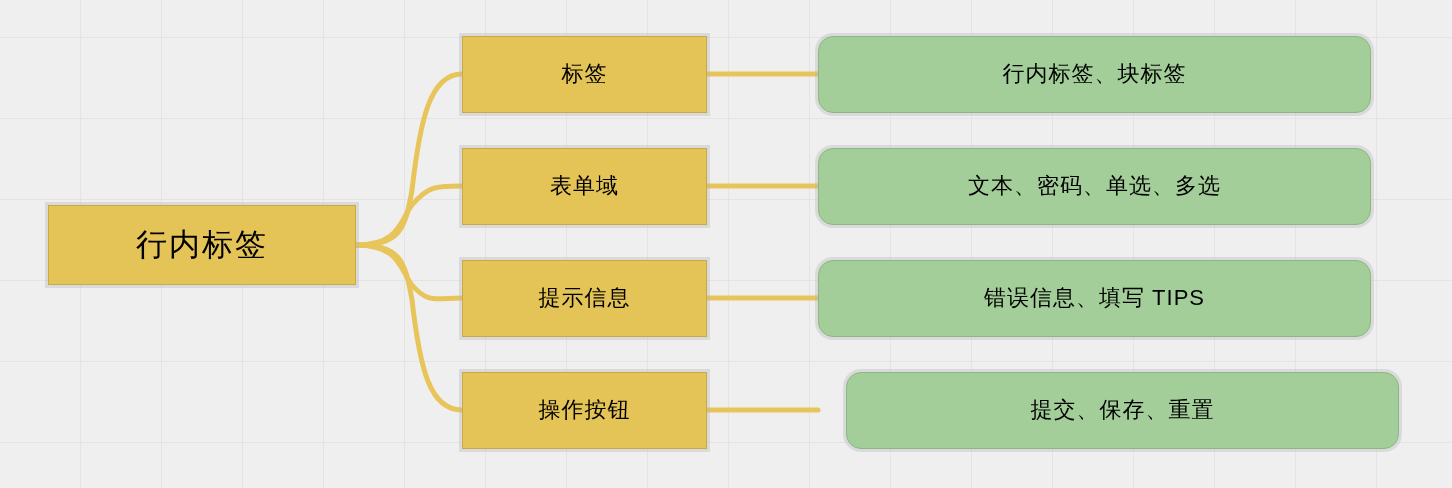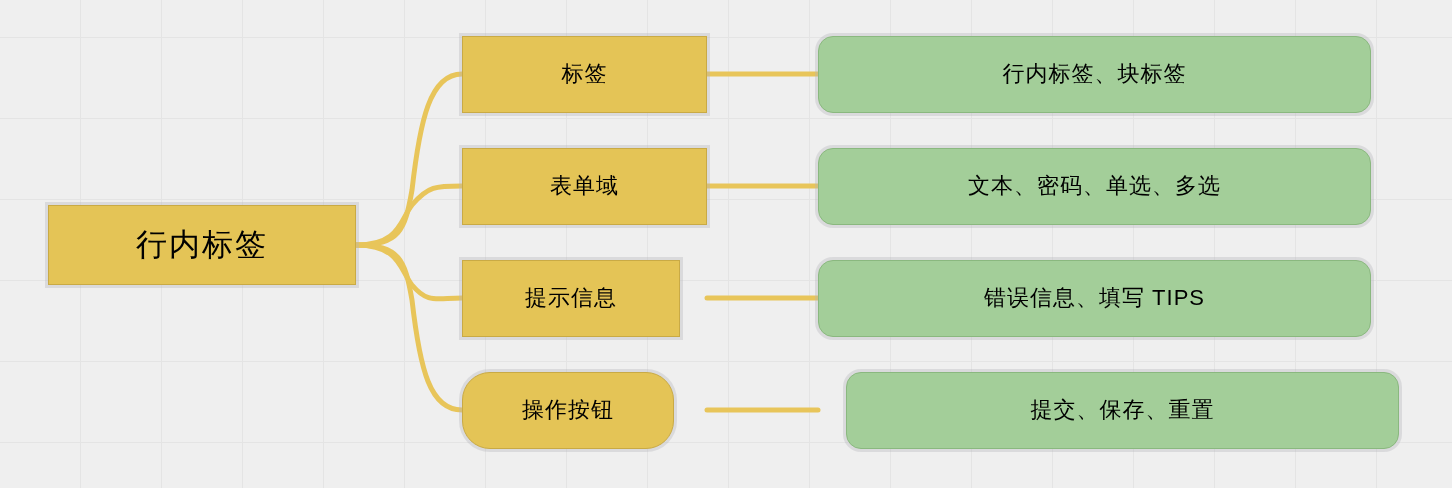--- a/index.html
+++ b/index.html
@@ -95,24 +95,24 @@
   <div class="node node-root" style="left:48px; top:205px; width:308px; height:80px;">
     <span class="node-label">行内标签</span>
   </div>
 
   <div class="node node-branch" style="left:462px; top:36px; width:245px; height:77px;">
     <span class="node-label">标签</span>
   </div>
   <div class="node node-branch" style="left:462px; top:148px; width:245px; height:77px;">
     <span class="node-label">表单域</span>
   </div>
-  <div class="node node-branch" style="left:462px; top:260px; width:218px; height:77px;">
+  <div class="node node-branch" style="left:462px; top:260px; width:245px; height:77px;">
     <span class="node-label">提示信息</span>
   </div>
-  <div class="node node-branch" style="left:462px; top:372px; width:212px; height:77px;border-radius:28px;">
+  <div class="node node-branch" style="left:462px; top:372px; width:245px; height:77px;">
     <span class="node-label">操作按钮</span>
   </div>
 
   <div class="node node-leaf" style="left:818px; top:36px; width:553px; height:77px;">
     <span class="node-label">行内标签、块标签</span>
   </div>
   <div class="node node-leaf" style="left:818px; top:148px; width:553px; height:77px;">
     <span class="node-label">文本、密码、单选、多选</span>
   </div>
   <div class="node node-leaf" style="left:818px; top:260px; width:553px; height:77px;">

